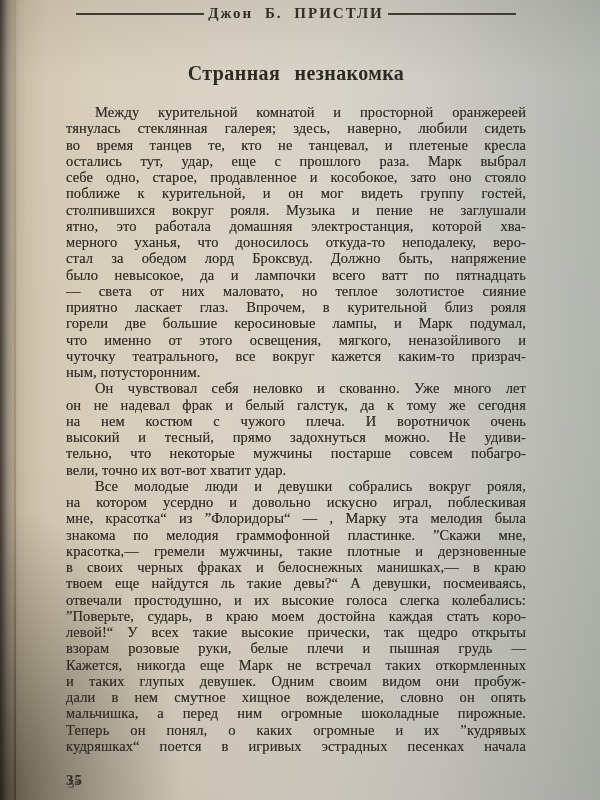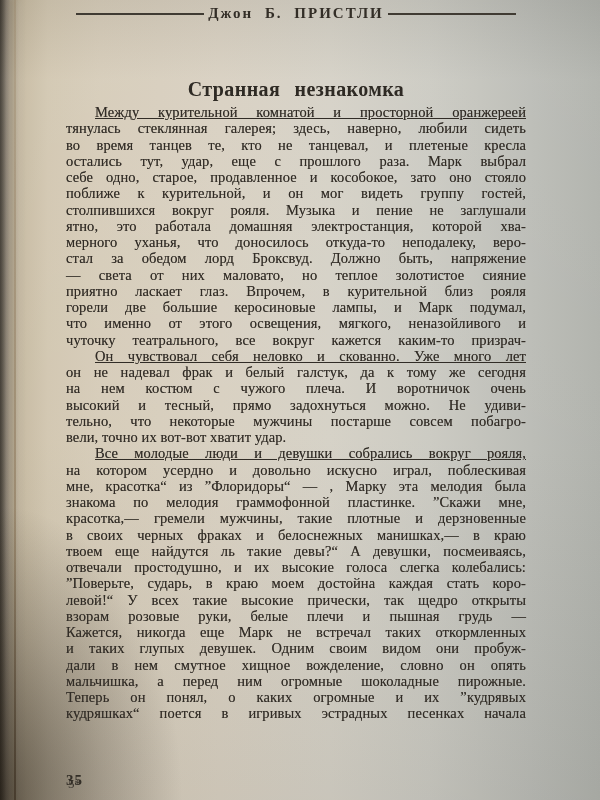--- a/index.html
+++ b/index.html
@@ -71,21 +71,21 @@
     font-weight: bold;
     letter-spacing: 2px;
     word-spacing: 6px;
     white-space: nowrap;
     color: #332e27;
   }
 
   
   .chapter-title {
     position: absolute;
-    top: 78px;
+    top: 62px;
     left: 0; width: 460px;
     text-align: center;
     font-size: 20px;
     font-weight: bold;
     word-spacing: 9px;
     letter-spacing: 0.4px;
     color: #2e2a24;
   }
 
   
@@ -98,21 +98,21 @@
     line-height: 16.25px;
     letter-spacing: 0.1px;
     text-shadow: 0 0 0.5px rgba(45,40,32,0.55);
   }
   .line {
     text-align: justify;
     text-align-last: justify;
     white-space: nowrap;
     height: 16.25px;
   }
-  .line.first { text-indent: 29px; text-decoration: underline; }
+  .line.first { text-indent: 29px; }
   .line.last  { text-align-last: left; }
 
   
   .footer {
     position: absolute;
     top: 772px;
     left: 0; width: 460px;
     font-size: 15px;
   }
   .signature-mark {
@@ -151,25 +151,27 @@
           <div class="line first">Между курительной комнатой и просторной оранжереей</div>
           <div class="line">тянулась стеклянная галерея; здесь, наверно, любили сидеть</div>
           <div class="line">во время танцев те, кто не танцевал, и плетеные кресла</div>
           <div class="line">остались тут, удар, еще с прошлого раза. Марк выбрал</div>
           <div class="line">себе одно, старое, продавленное и кособокое, зато оно стояло</div>
           <div class="line">поближе к курительной, и он мог видеть группу гостей,</div>
           <div class="line">столпившихся вокруг рояля. Музыка и пение не заглушали</div>
           <div class="line">ятно, это работала домашняя электростанция, которой хва-</div>
           <div class="line">мерного уханья, что доносилось откуда-то неподалеку, веро-</div>
           <div class="line">стал за обедом лорд Броксвуд. Должно быть, напряжение</div>
+          <div class="line">было невысокое, да и лампочки всего ватт по пятнадцать</div>
           <div class="line">— света от них маловато, но теплое золотистое сияние</div>
           <div class="line">приятно ласкает глаз. Впрочем, в курительной близ рояля</div>
           <div class="line">горели две большие керосиновые лампы, и Марк подумал,</div>
           <div class="line">что именно от этого освещения, мягкого, неназойливого и</div>
           <div class="line">чуточку театрального, все вокруг кажется каким-то призрач-</div>
+          <div class="line last">ным, потусторонним.</div>
         </div>
         <div>
           <div class="line first">Он чувствовал себя неловко и скованно. Уже много лет</div>
           <div class="line">он не надевал фрак и белый галстук, да к тому же сегодня</div>
           <div class="line">на нем костюм с чужого плеча. И воротничок очень</div>
           <div class="line">высокий и тесный, прямо задохнуться можно. Не удиви-</div>
           <div class="line">тельно, что некоторые мужчины постарше совсем побагро-</div>
           <div class="line last">вели, точно их вот-вот хватит удар.</div>
         </div>
         <div>

